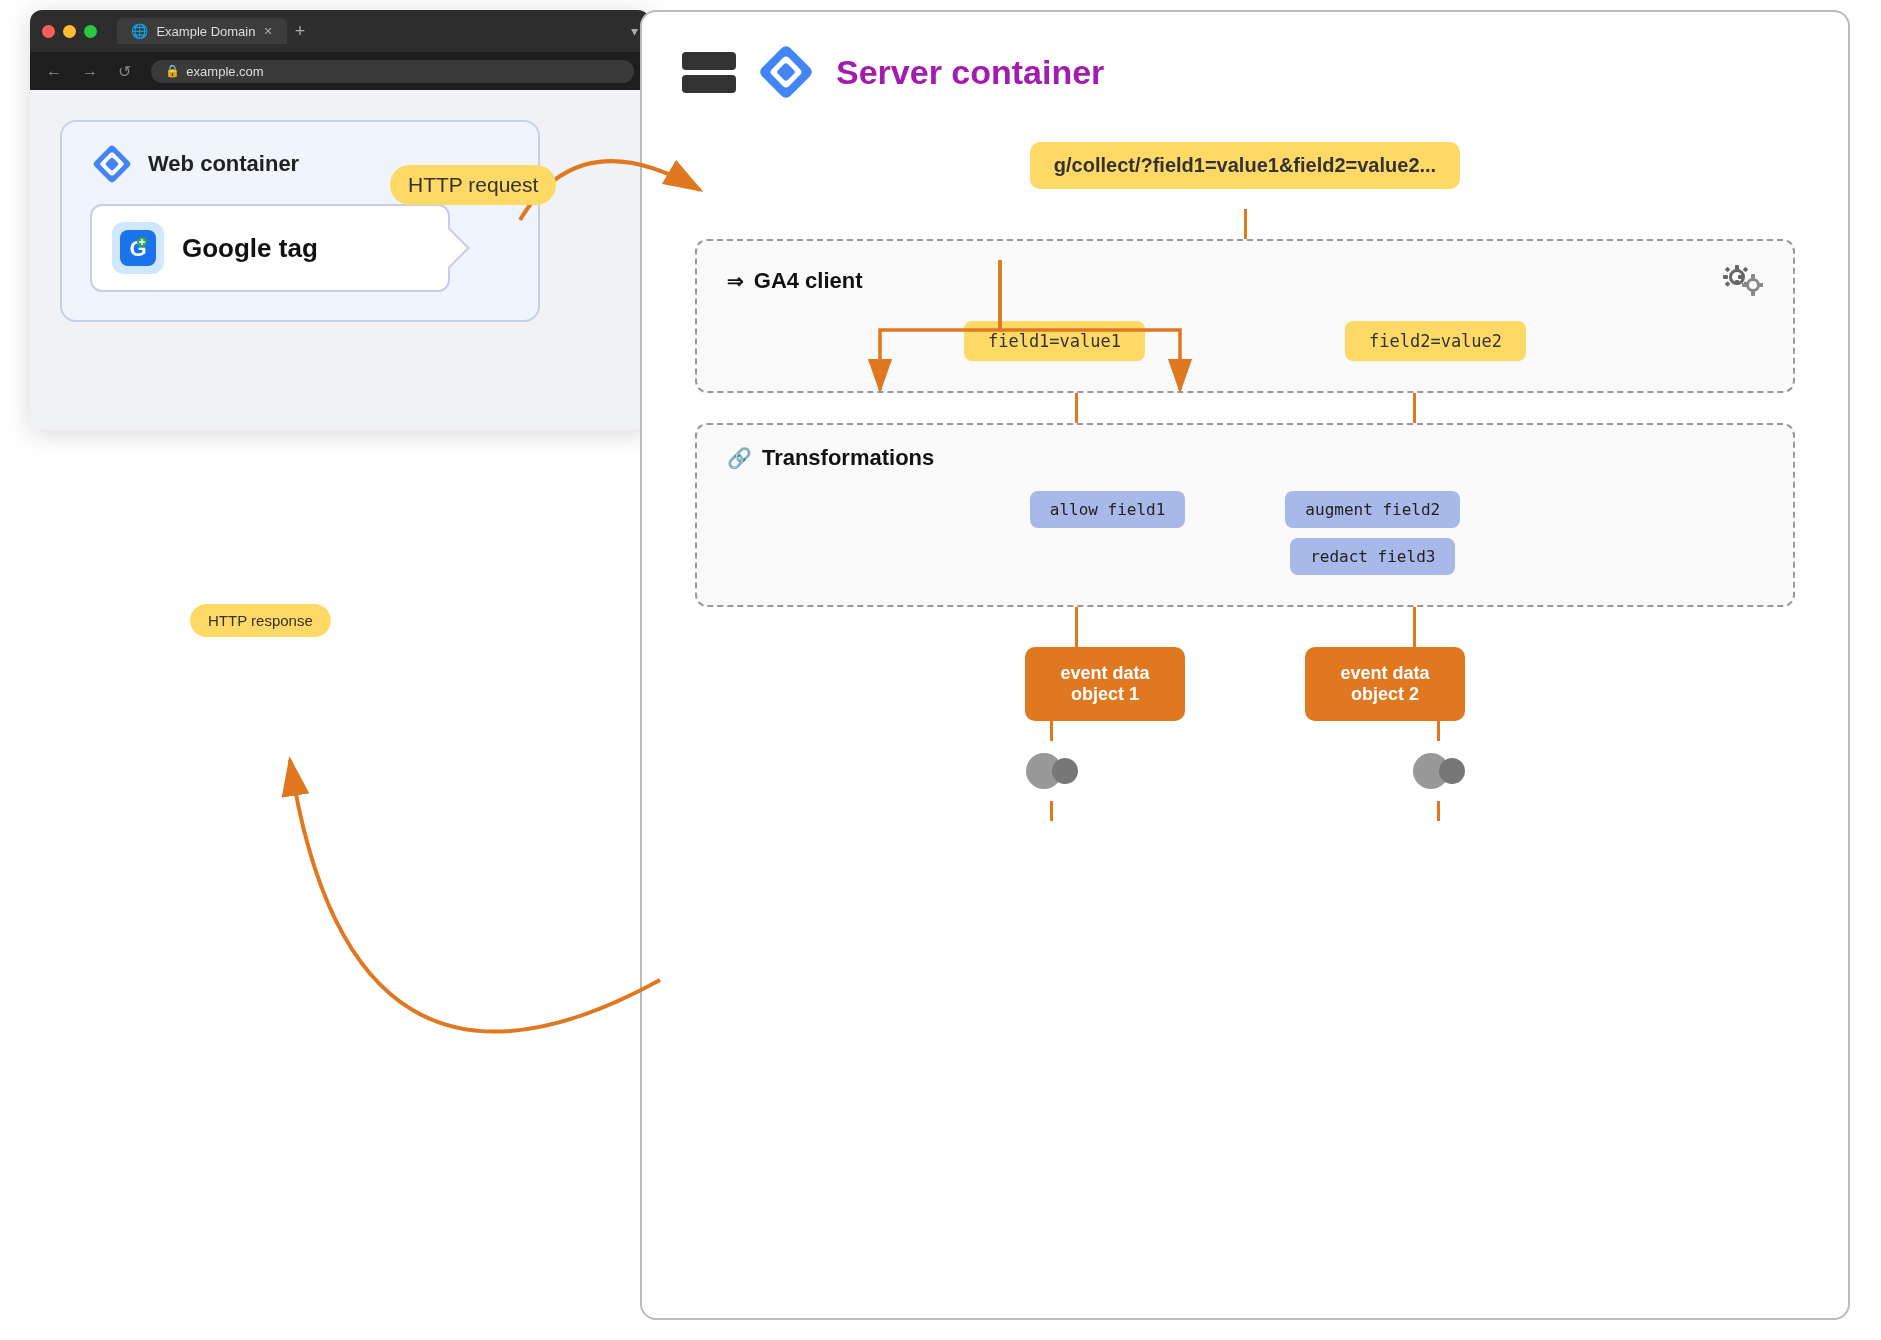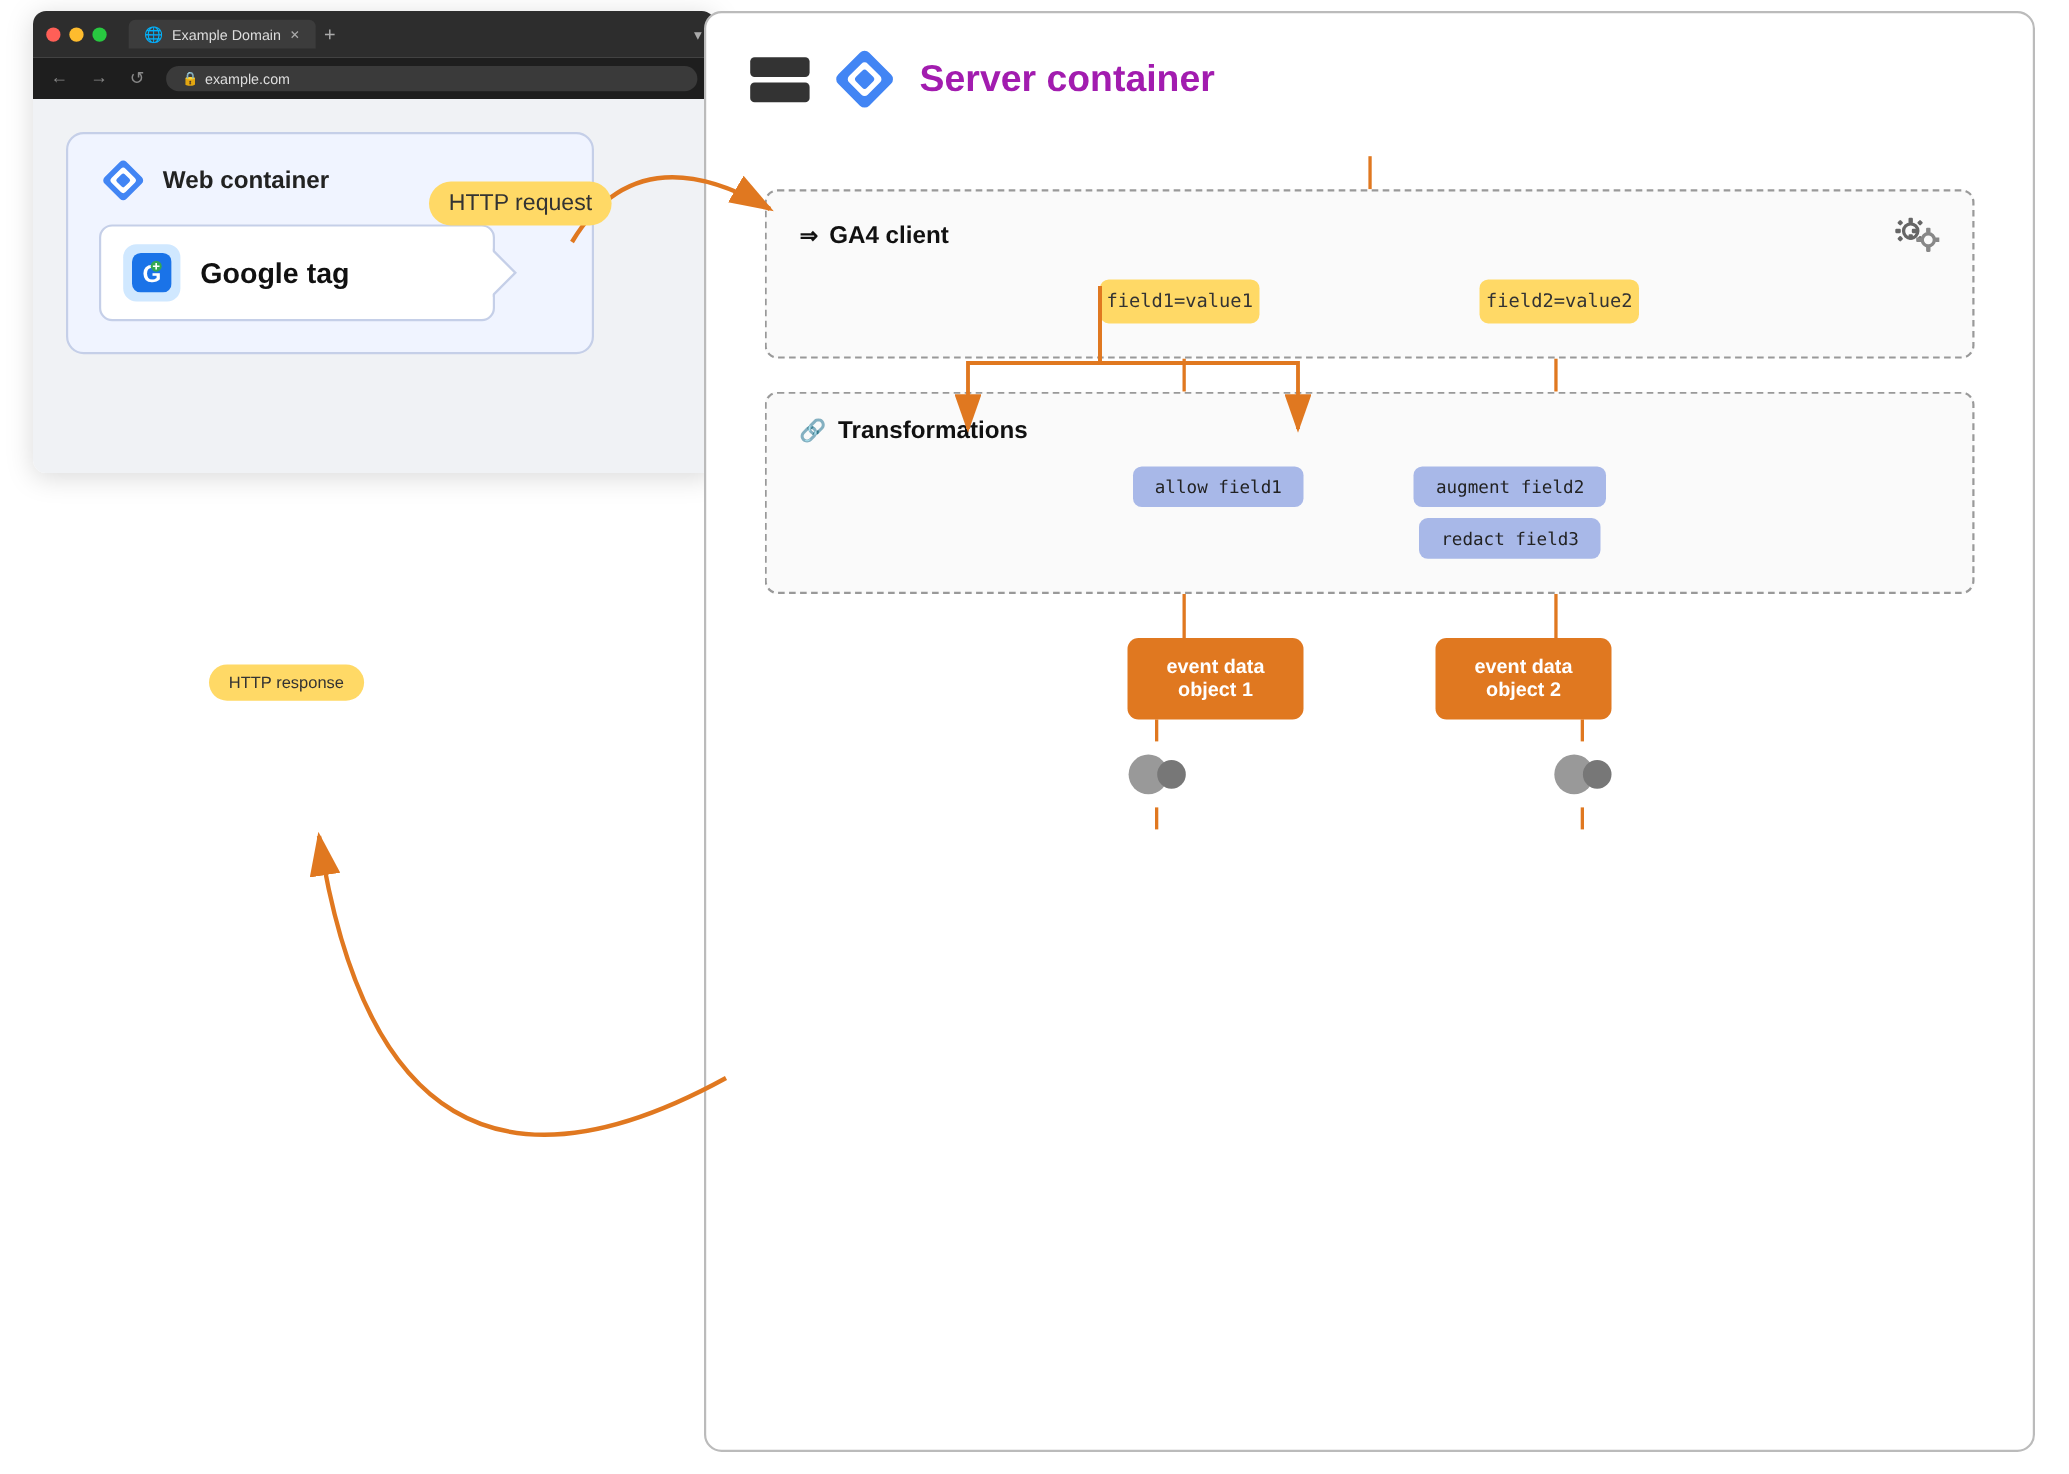--- a/index.html
+++ b/index.html
@@ -279,21 +279,21 @@
 
     
     .fields-row {
       display: flex;
       justify-content: center;
       gap: 200px;
     }
     .field-pill {
       background: #ffd966;
       border-radius: 8px;
-      padding: 10px 6px;
+      padding: 10px 24px;
       font-size: 17px;
       font-weight: 500;
       color: #333;
       font-family: monospace;
     }
 
     
     .transformations-box {
       border: 2.5px dashed #999;
       border-radius: 12px;
@@ -511,20 +511,21 @@
     <svg width="60" height="60" viewBox="0 0 60 60" fill="none" xmlns="http://www.w3.org/2000/svg">
       <rect x="10" y="10" width="40" height="40" rx="6" fill="#4285F4" transform="rotate(45 30 30)"></rect>
       <rect x="18" y="18" width="24" height="24" rx="4" fill="#fff" transform="rotate(45 30 30)"></rect>
       <rect x="23" y="23" width="14" height="14" rx="3" fill="#4285F4" transform="rotate(45 30 30)"></rect>
     </svg>
     <span class="server-title">Server container</span>
   </div>
 
   <div class="flex-col" style="position: relative;">
 
+    <div class="url-pill">g/collect/?field1=value1&amp;field2=value2...</div>
 
     <div style="width:3px; height:30px; background:#e07820; margin:0 auto;"></div>
 
     <div class="ga4-client-box">
       <div class="ga4-client-title">
 
         <span style="font-size:20px; font-weight:bold;">⇒</span>
         <span>GA4 client</span>
 
         <div style="margin-left: auto; display:flex; gap:-4px;">

